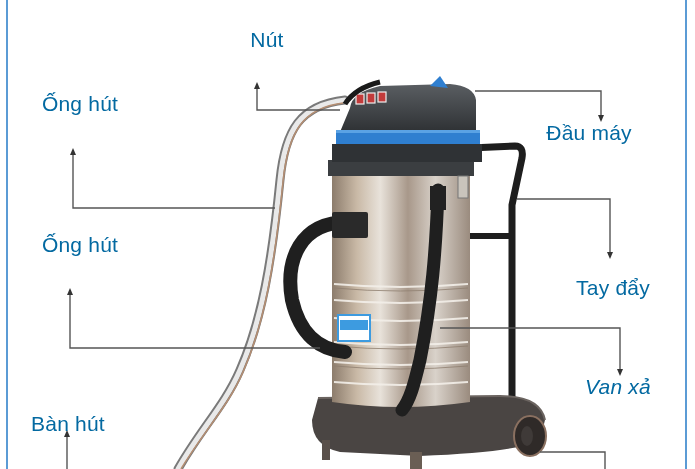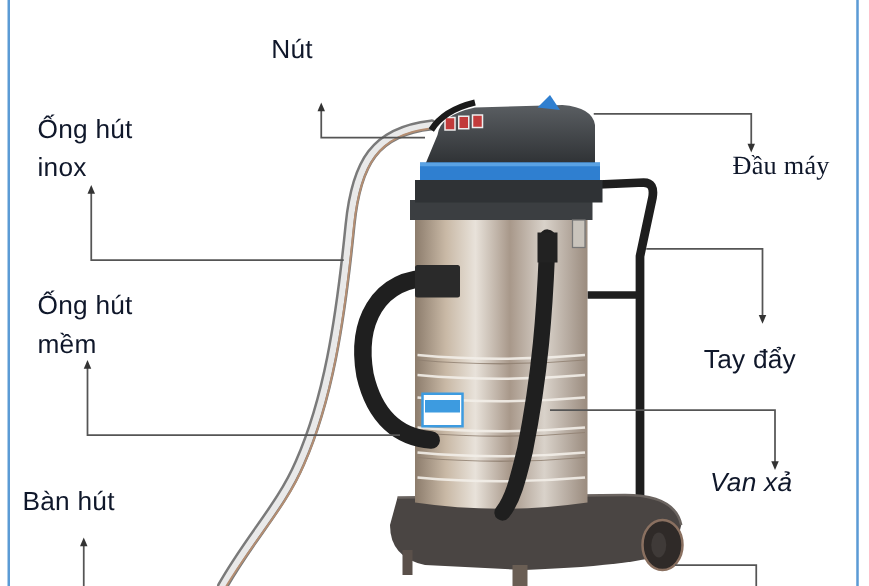--- a/index.html
+++ b/index.html
@@ -1,19 +1,19 @@
 <!DOCTYPE html>
 <html><head>
   <meta charset="utf-8">
   <style>
     html, body { margin:0; padding:0; background:#ffffff; }
     body { width:695px; height:469px; position:relative; overflow:hidden;
            font-family:"Liberation Sans", "DejaVu Sans", sans-serif; }
     .frame-line { position:absolute; top:0; bottom:0; width:2px; background:#5b9bd5; }
-    .label { position:absolute; font-size:21px; color:#0f172a; 
+    .label { position:absolute; font-size:21px; color:#0369a1; text-align:center;
              line-height:31px; white-space:nowrap; letter-spacing:0.2px; }
     svg.art { position:absolute; left:0; top:0; }
   </style>
 </head>
 <body>
 
 <div class="frame-line" style="left:6px;"></div>
 <div class="frame-line" style="left:685px;"></div>
 
 <svg class="art" width="695" height="469" viewBox="0 0 695 469">
@@ -130,33 +130,31 @@
     <polygon points="620,376 617,369 623,369"></polygon>
   </g>
 </svg>
 
 <div class="label" style="left:217px; top:24px; width:100px;">
   <div>Nút</div>
 </div>
 
 <div class="label" style="left:30px; top:88px; width:100px;">
   <div>Ống hút</div>
-  <div>inox</div>
 </div>
 
 <div class="label" style="left:30px; top:229px; width:100px;">
   <div>Ống hút</div>
-  <div>mềm</div>
 </div>
 
-<div class="label" style="left:18px; top:386px; width:100px;">
+<div class="label" style="left:18px; top:408px; width:100px;">
   <div>Bàn hút</div>
 </div>
 
-<div class="label" style="left:586px; top:117px; width:110px;font-family:Liberation Serif, serif;">
+<div class="label" style="left:534px; top:117px; width:110px;">
   <div>Đầu máy</div>
 </div>
 
 <div class="label" style="left:563px; top:272px; width:100px;">
   <div>Tay đẩy</div>
 </div>
 
 <div class="label" style="left:568px; top:371px; width:100px;font-style:italic;">
   <div>Van xả</div>
 </div>

